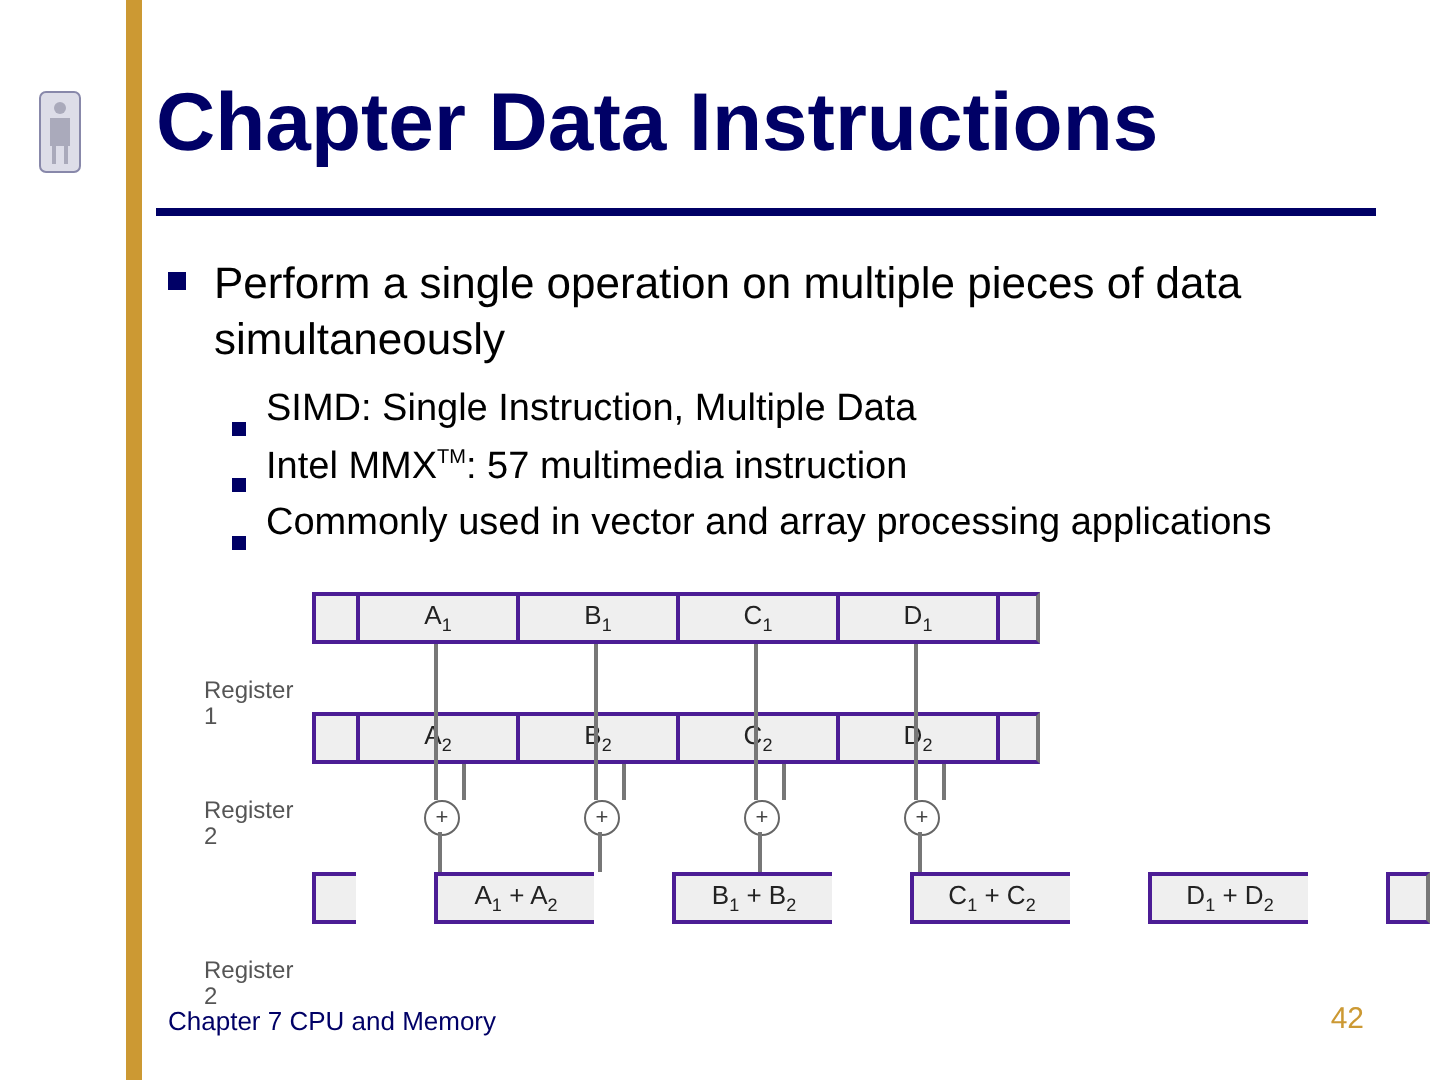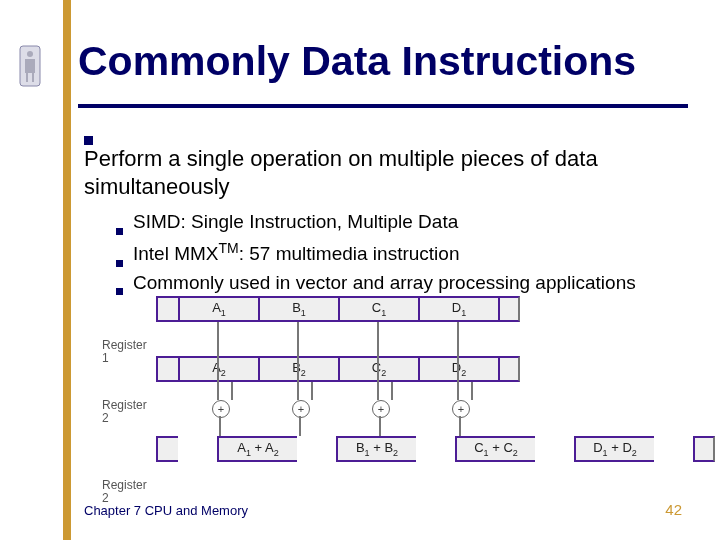--- a/index.html
+++ b/index.html
@@ -8,29 +8,29 @@
     background:#fff;
     font-family:Arial,Helvetica,sans-serif;
     position:relative;
     color:#000;
   }
   .vline{position:absolute;left:63px;top:0;width:8px;height:540px;background:#cc9933;}
   .title-wrap{position:absolute;left:78px;top:38px;}
   .title{font-size:41px;font-weight:bold;color:#000066;letter-spacing:0px;}
   .hr1{position:absolute;left:78px;top:104px;width:610px;height:4px;background:#000066;}
   .content{position:absolute;left:84px;top:128px;width:600px;}
-  .b1{display:flex;align-items:flex-start;margin-bottom:6px;flex-direction:column;}
+  .b1{display:flex;align-items:flex-start;margin-bottom:6px;}
   .sq{width:9px;height:9px;background:#000066;flex:0 0 auto;margin-top:8px;margin-right:14px;}
   .b1-text{font-size:22px;line-height:1.25;}
   .sub{margin-left:32px;margin-top:10px;}
   .b2{display:flex;align-items:flex-end;margin-bottom:4px;}
   .sq2{width:7px;height:7px;background:#000066;flex:0 0 auto;margin-top:7px;margin-right:10px;}
   .b2-text{font-size:19px;line-height:1.3;}
   .ital{}
-  .tm{font-size:14px;vertical-align:super;}
+  .tm{font-size:10px;vertical-align:super;}
   .footer-left{position:absolute;left:84px;bottom:22px;font-size:13px;color:#000066;}
   .footer-right{position:absolute;right:38px;bottom:22px;font-size:15px;color:#cc9933;}
   .icon{position:absolute;left:18px;top:44px;}
 
   
   .diagram{position:absolute;left:156px;top:296px;width:432px;height:176px;}
   .reg-row{position:absolute;display:flex;}
   .reg-label{position:absolute;font-size:12px;color:#555;line-height:1.05;margin-top:41px;}
   .cell{border:2px solid #4c1d95;height:26px;display:flex;align-items:center;justify-content:center;font-size:13px;color:#222;background:#efefef;box-sizing:border-box;}
   .cell.small{width:22px;border-right:none;}
@@ -50,21 +50,21 @@
 <svg width="24" height="44" viewBox="0 0 24 44">
   <rect x="2" y="2" width="20" height="40" rx="3" fill="#dddde8" stroke="#8888aa" stroke-width="1"></rect>
   <circle cx="12" cy="10" r="3" fill="#aab"></circle>
   <rect x="7" y="15" width="10" height="14" fill="#aab"></rect>
   <line x1="9" y1="29" x2="9" y2="38" stroke="#aab" stroke-width="2"></line>
   <line x1="15" y1="29" x2="15" y2="38" stroke="#aab" stroke-width="2"></line>
 </svg>
 </div>
 
 <div class="title-wrap">
-  <div class="title">Commonly Data Instructions</div>
+  <div class="title">Chapter Data Instructions</div>
 </div>
 <div class="hr1"></div>
 
 <div class="content">
   <div class="b1">
     <div class="sq"></div>
     <div class="b1-text">Perform a single operation on multiple pieces of data simultaneously</div>
   </div>
   <div class="sub">
     <div class="b2">

